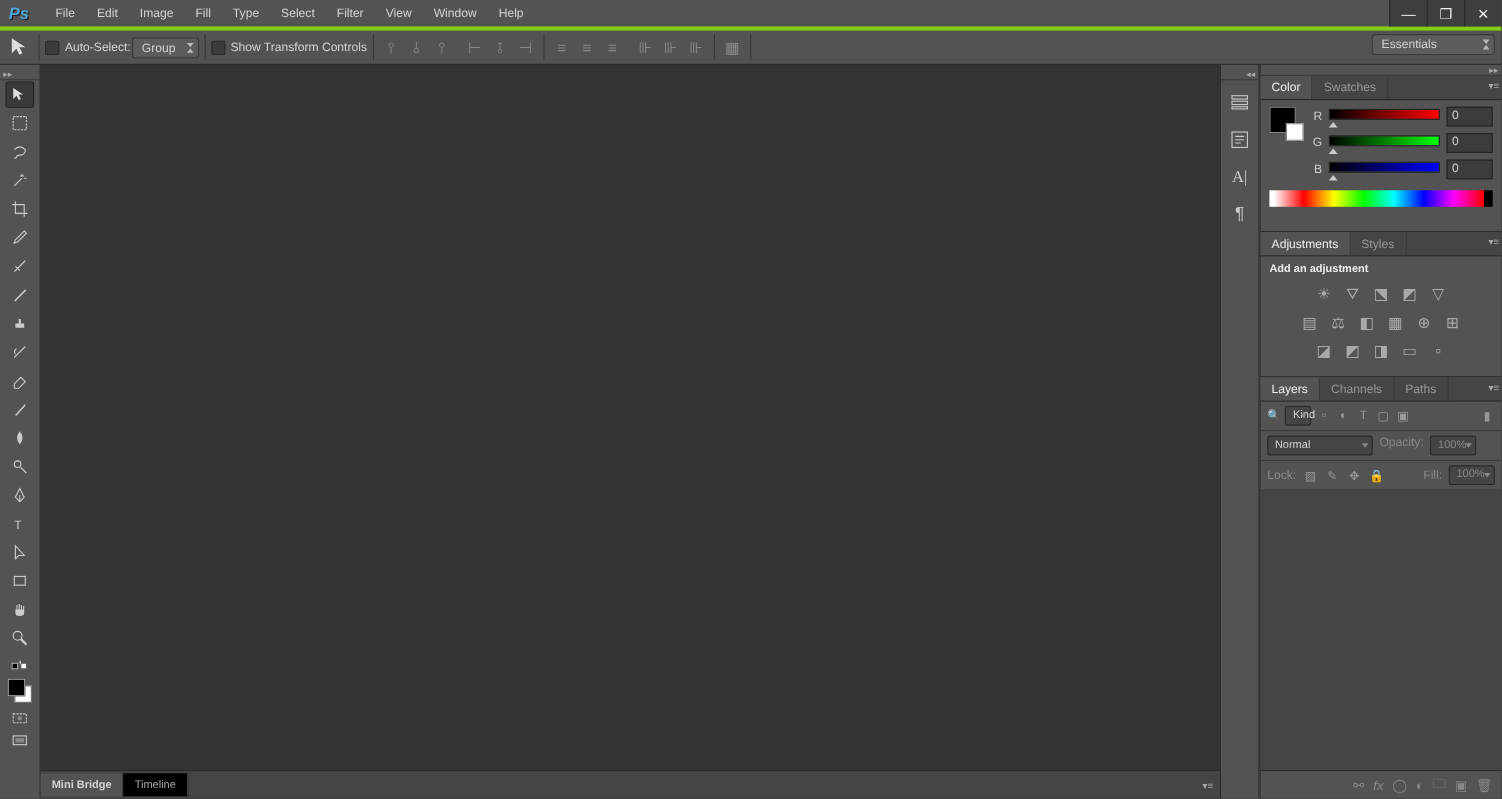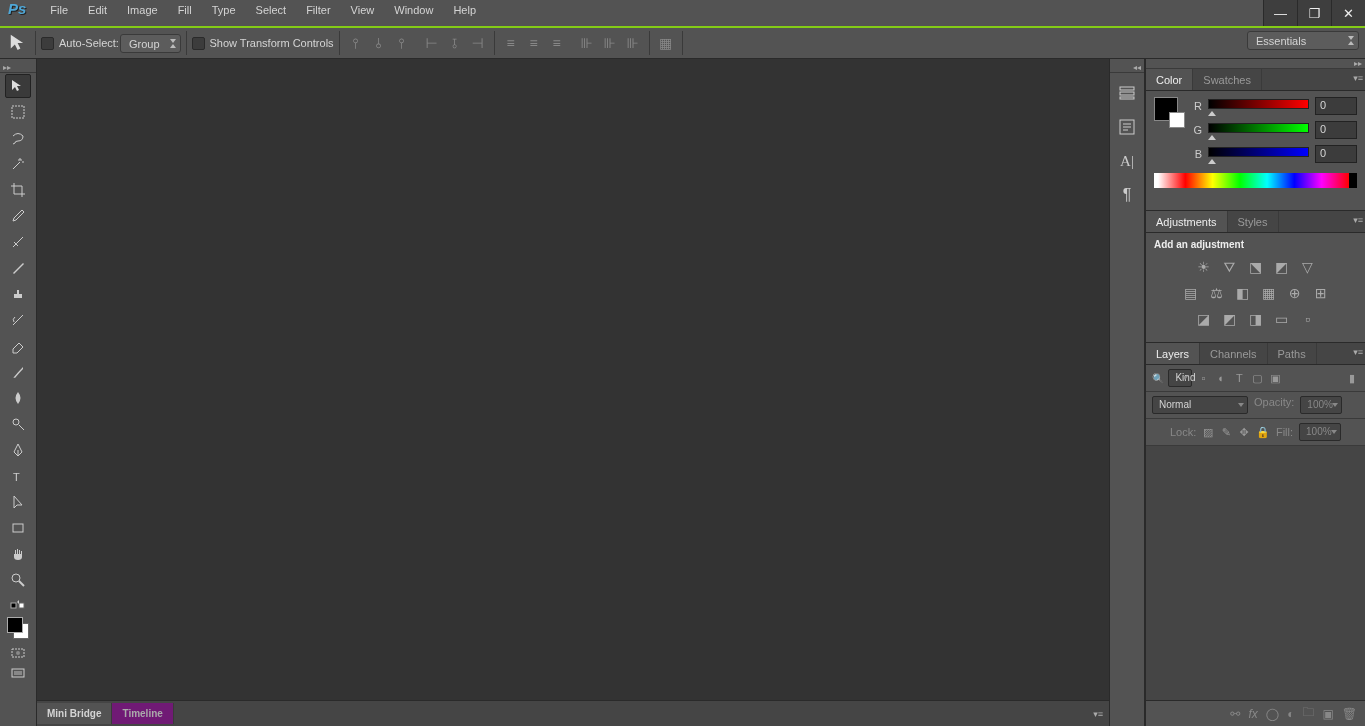--- a/index.html
+++ b/index.html
@@ -1,17 +1,17 @@
 <!DOCTYPE html>
 <html><head>
 <meta charset="utf-8">
 <style>
 *{box-sizing:border-box;margin:0;padding:0;font-family:"Segoe UI",Tahoma,sans-serif;font-size:11px;color:#d4d4d4;user-select:none}
 body{background:#535353;overflow:hidden;width:1365px;height:726px}
-.menubar{height:28px;background:#535353;display:flex;align-items:flex-start;padding-left:8px;border-bottom:2px solid #84cc16}
+.menubar{height:28px;background:#535353;display:flex;align-items:center;padding-left:8px;border-bottom:4px solid #84cc16}
 .ps-logo{font-weight:bold;font-size:15px;color:#4fa8d8;font-style:italic;margin-right:14px;text-shadow:1px 1px 0 #222}
 .menu-item{padding:4px 10px;cursor:default}
 .win-controls{margin-left:auto;display:flex;height:100%}
 .win-btn{width:34px;display:flex;align-items:center;justify-content:center;color:#eee;font-size:13px;background:#3e3e3e;border-left:1px solid #2a2a2a}
 .optbar{height:31px;background:#535353;display:flex;align-items:center;padding:0 8px;border-bottom:1px solid #2a2a2a;gap:1px}
 .opt-icon{width:22px;height:22px;display:flex;align-items:center;justify-content:center}
 .sep{width:1px;height:24px;background:#3a3a3a;margin:0 4px}
 .chk{width:13px;height:13px;background:#3c3c3c;border:1px solid #2a2a2a;border-radius:2px;display:inline-block;margin-right:4px}
 .dropdown{background:#5c5c5c;border:1px solid #3a3a3a;border-radius:3px;padding:2px 20px 2px 8px;position:relative;height:19px;line-height:14px}
 .dropdown::after{content:"";position:absolute;right:4px;top:4px;width:0;height:0;border-left:3px solid transparent;border-right:3px solid transparent;border-top:4px solid #bbb}
@@ -47,27 +47,27 @@
 .slider-thumb{position:absolute;left:0;bottom:-3px;width:0;height:0;border-left:4px solid transparent;border-right:4px solid transparent;border-bottom:5px solid #ccc}
 .slider-val{width:42px;height:18px;background:#3c3c3c;border:1px solid #222;padding:1px 4px;text-align:left}
 .spectrum{height:15px;background:linear-gradient(to right,#fff 0%,#fff 2%,#ff0000,#ffff00,#00ff00,#00ffff,#0000ff,#ff00ff,#ff0000 96%,#000 96%,#000 100%);margin-top:4px}
 .adj-panel{padding:6px 8px;border-bottom:1px solid #2a2a2a}
 .adj-title{color:#eee;margin-bottom:8px;font-weight:bold;font-size:10px}
 .adj-row{display:flex;justify-content:center;gap:8px;margin-bottom:8px}
 .adj-icon{width:18px;height:18px;color:#aaa;display:flex;align-items:center;justify-content:center;font-size:14px}
 .layers-panel{flex:1;display:flex;flex-direction:column}
 .layer-controls{padding:4px 6px;display:flex;align-items:center;gap:4px;border-bottom:1px solid #3a3a3a}
 .layer-row2{padding:4px 6px;display:flex;align-items:flex-start;gap:6px;border-bottom:1px solid #3a3a3a}
-.layer-row3{padding:4px 24px;display:flex;align-items:center;gap:6px;border-bottom:1px solid #3a3a3a}
+.layer-row3{padding:4px 6px;display:flex;align-items:center;gap:6px;border-bottom:1px solid #3a3a3a}
 .layer-canvas{flex:1;background:#454545}
 .layer-footer{height:26px;border-top:1px solid #2a2a2a;display:flex;align-items:center;justify-content:flex-end;gap:8px;padding:0 8px}
 .footer-icon{color:#888;font-size:12px}
 .btm-tabs{position:absolute;left:37px;bottom:0;height:26px;background:#454545;display:flex;align-items:center;right:256px;border-top:1px solid #2a2a2a}
 .btm-tab{padding:5px 10px;background:#535353;border-right:1px solid #3a3a3a;font-weight:bold;font-size:10px}
-.btm-tab.inactive{background:#701a75;color:#aaa;font-weight:bold}
+.btm-tab.inactive{background:#000000;color:#aaa;font-weight:normal}
 .ws-dd{position:absolute;right:6px;top:31px;width:112px}
 .ghost{color:#888}
 .small-dd{background:#454545;border:1px solid #2a2a2a;border-radius:2px;padding:1px 14px 1px 6px;position:relative;height:18px;font-size:10px;line-height:14px}
 .small-dd::after{content:"";position:absolute;right:3px;top:6px;border-left:3px solid transparent;border-right:3px solid transparent;border-top:4px solid #888}
 .mini-icon{width:14px;height:14px;color:#999;font-size:11px;display:flex;align-items:center;justify-content:center}
 .fg-bg-tool{width:26px;height:26px;position:relative;margin:2px 0}
 .fgbox{position:absolute;left:2px;top:2px;width:16px;height:16px;background:#000;border:1px solid #aaa}
 .bgbox{position:absolute;right:2px;bottom:2px;width:16px;height:16px;background:#fff;border:1px solid #666}
 </style>
 </head>

